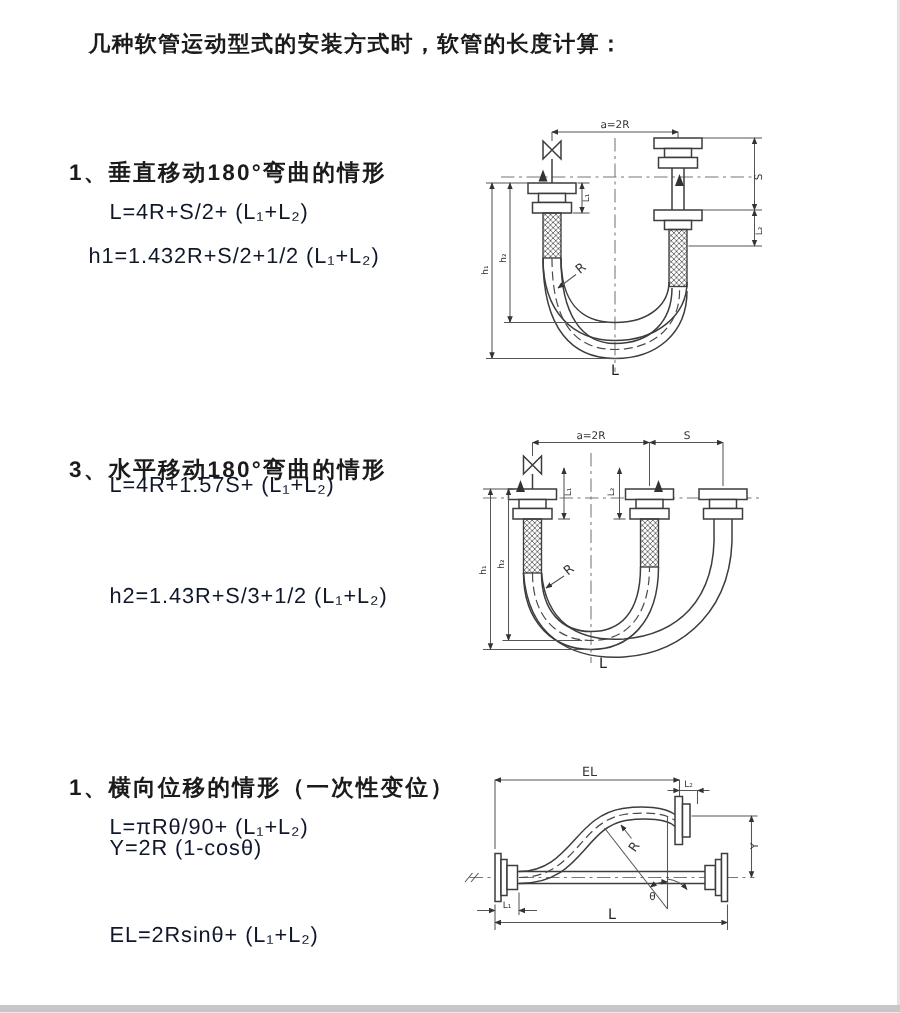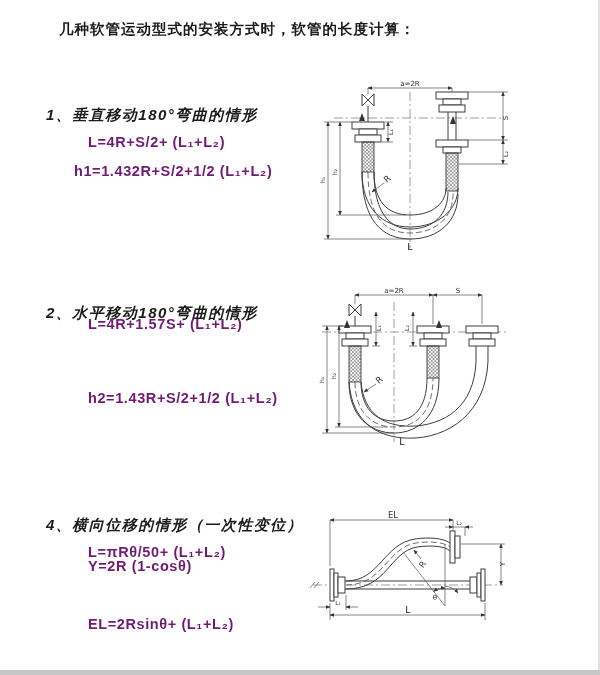--- a/index.html
+++ b/index.html
@@ -6,24 +6,24 @@
   .page{
     position:relative;width:600px;height:675px;background:#ffffff;
     font-family:"Liberation Sans","DejaVu Sans",sans-serif;color:#1b1b1b;
     overflow:hidden;margin:0 auto;
   }
   .title{
     position:absolute;left:35px;top:20px;font-size:14.5px;font-weight:700;
     letter-spacing:1px;white-space:nowrap;margin-left:24px;
   }
   .heading{
-    position:absolute;font-size:15px;font-weight:700;letter-spacing:1.5px;white-space:nowrap;font-style:italic;
+    position:absolute;font-size:15px;font-weight:700;letter-spacing:1.5px;white-space:nowrap;
   }
   .formula{
-    position:absolute;font-size:14.5px;font-weight:700;letter-spacing:0.6px;white-space:nowrap;color:#701a75;margin-left:15px;
+    position:absolute;font-size:14.5px;font-weight:400;letter-spacing:0.6px;white-space:nowrap;color:#0f172a;
   }
   svg{position:absolute;overflow:visible;}
   .ln{stroke:#3d3d3d;fill:none;stroke-width:1;}
   .fw{fill:#ffffff;stroke:#3d3d3d;stroke-width:1;}
   .thin{stroke:#555555;fill:none;stroke-width:0.7;}
   .cl{stroke:#777777;fill:none;stroke-width:0.7;stroke-dasharray:9 3 2 3;}
   .dsh{stroke:#4a4a4a;fill:none;stroke-width:0.8;stroke-dasharray:6 3;}
   .dim{font-family:"DejaVu Sans",sans-serif;font-size:7px;fill:#333;text-anchor:middle;}
   .dim8{font-family:"DejaVu Sans",sans-serif;font-size:8.5px;fill:#333;text-anchor:middle;}
   .dim6{font-family:"DejaVu Sans",sans-serif;font-size:6px;fill:#333;text-anchor:middle;}
@@ -122,23 +122,23 @@
     </g>
     <text class="dim6" x="7" y="100" transform="rotate(-90 7 100)">h₁</text>
     <text class="dim6" x="19" y="92" transform="rotate(-90 19 92)">h₂</text>
 
     <line class="thin" x1="66" y1="103" x2="54" y2="112" marker-end="url(#m1)"></line>
     <text class="dim8" x="71" y="101" transform="rotate(-40 71 101)">R</text>
 
     <text class="biglbl" x="92" y="170">L</text>
   </svg>
 
-  <div class="heading" style="left:46px;top:304px">2、水平移动180°弯曲的情形</div>
+  <div class="heading" style="left:46px;top:304px">3、水平移动180°弯曲的情形</div>
   <div class="formula" style="left:73px;top:316px">L=4R+1.57S+ (L₁+L₂)</div>
-  <div class="formula" style="left:73px;top:390px">h2=1.43R+S/2+1/2 (L₁+L₂)</div>
+  <div class="formula" style="left:73px;top:390px">h2=1.43R+S/3+1/2 (L₁+L₂)</div>
 
   <svg style="left:318px;top:282px" width="272" height="165" viewBox="0 0 272 165">
     <defs>
       <marker id="m2" viewBox="0 0 10 10" refX="9" refY="5" markerWidth="6.5" markerHeight="6.5" orient="auto-start-reverse">
         <path d="M0,1 L10,5 L0,9 Z" fill="#333"></path>
       </marker>
       <pattern id="hp2" width="3.5" height="3.5" patternUnits="userSpaceOnUse">
         <path d="M0,3.5 L3.5,0 M0,0 L3.5,3.5" stroke="#5a5a5a" stroke-width="0.55"></path>
       </pattern>
     </defs>
@@ -215,22 +215,22 @@
     </g>
     <text class="dim6" x="6" y="98" transform="rotate(-90 6 98)">h₁</text>
     <text class="dim6" x="18" y="94" transform="rotate(-90 18 94)">h₂</text>
 
     <line class="thin" x1="58" y1="102" x2="46" y2="110" marker-end="url(#m2)"></line>
     <text class="dim8" x="63" y="100" transform="rotate(-40 63 100)">R</text>
 
     <text class="biglbl" x="84" y="163">L</text>
   </svg>
 
-  <div class="heading" style="left:46px;top:516px">4、横向位移的情形（一次性变位）</div>
-  <div class="formula" style="left:73px;top:544px">L=πRθ/50+ (L₁+L₂)</div>
+  <div class="heading" style="left:46px;top:516px">1、横向位移的情形（一次性变位）</div>
+  <div class="formula" style="left:73px;top:544px">L=πRθ/90+ (L₁+L₂)</div>
   <div class="formula" style="left:73px;top:558px">Y=2R (1-cosθ)</div>
   <div class="formula" style="left:73px;top:616px">EL=2Rsinθ+ (L₁+L₂)</div>
 
   <svg style="left:305px;top:508px" width="285" height="130" viewBox="0 0 285 130">
     <defs>
       <marker id="m3" viewBox="0 0 10 10" refX="9" refY="5" markerWidth="6.5" markerHeight="6.5" orient="auto-start-reverse">
         <path d="M0,1 L10,5 L0,9 Z" fill="#333"></path>
       </marker>
     </defs>
 

